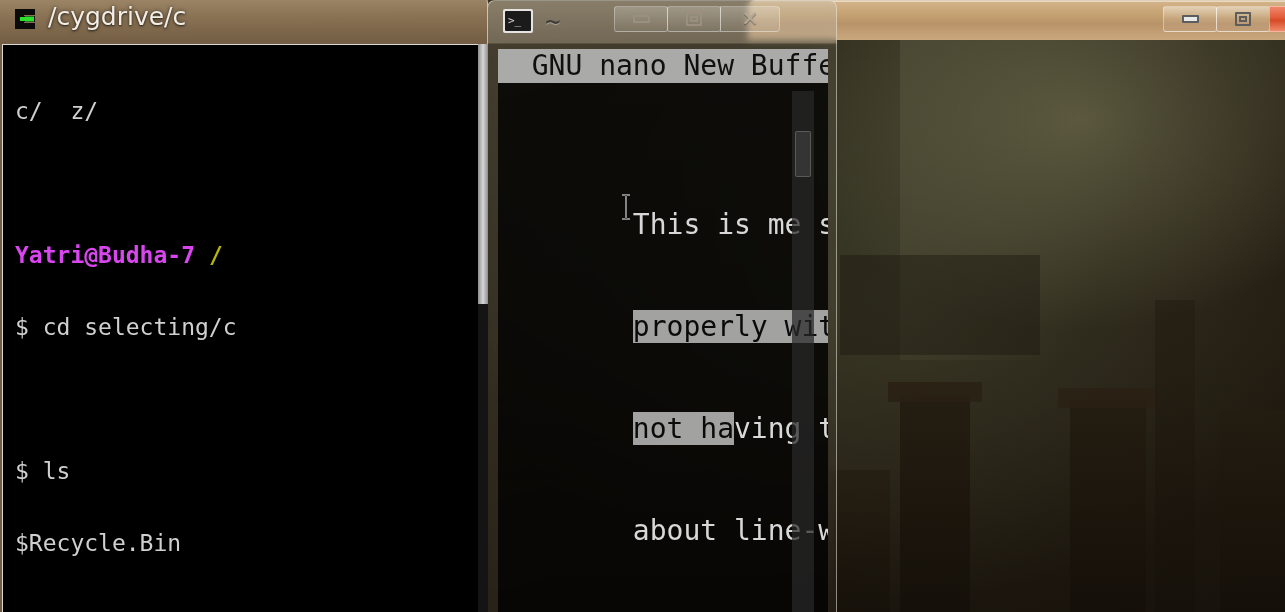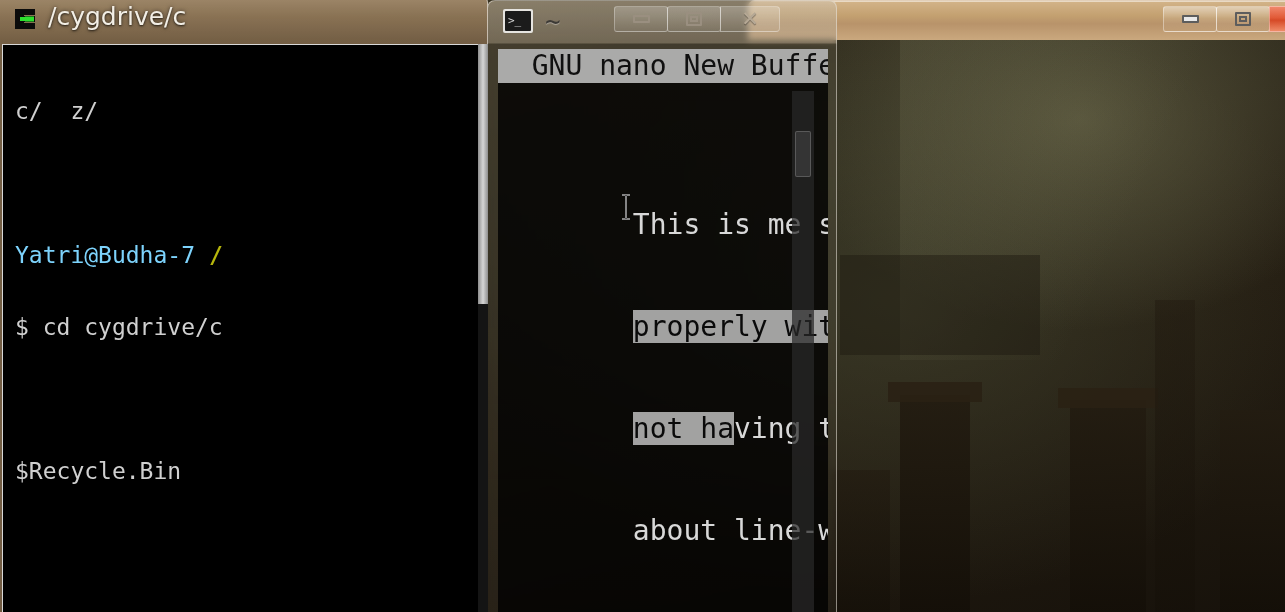--- a/index.html
+++ b/index.html
@@ -154,21 +154,21 @@
     background:#000; border:1px solid #d9d9d9; border-bottom:none; border-right:none;
     overflow:hidden;
   }
   #term1-text {
     position:absolute; left:12px; top:6px;
     font-family:"DejaVu Sans Mono", monospace;
     font-size:23px; line-height:24px;
     white-space:pre;
   }
   .t-white { color:#d0d0d0; }
-  .t-green { color:#7dd3fc; font-weight:normal; }
+  .t-green { color:#d946ef; font-weight:bold; }
   .t-yellow { color:#b6b60c; font-weight:bold; }
   
   #term1-scroll {
     position:absolute; right:0px; top:50px; width:10px; height:568px;
     background:#141414;
   }
   #term1-scroll-thumb {
     position:absolute; left:0; top:0; width:10px; height:260px;
     background:linear-gradient(90deg,#8e8e8e,#d6d6d6,#8e8e8e);
   }
@@ -270,22 +270,23 @@
       <rect x="8" y="11" width="6" height="4" fill="#2ee02e"></rect>
     </svg>
     <div id="win1-title">/cygdrive/c</div>
   </div>
 
   <div id="term1">
     <div id="term1-text">
       <div><span class="t-white">c/  z/</span></div>
       <div>&nbsp;</div>
       <div><span class="t-green">Yatri@Budha-7 </span><span class="t-yellow">/</span></div>
-      <div><span class="t-white">$ cd cygdrive/c</span></div>
+      <div><span class="t-white">$ cd selecting/c</span></div>
       <div>&nbsp;</div>
+      <div><span class="t-white">$ ls</span></div>
       <div><span class="t-white">$Recycle.Bin</span></div>
       
       
       
       
       
       
       
       
       

